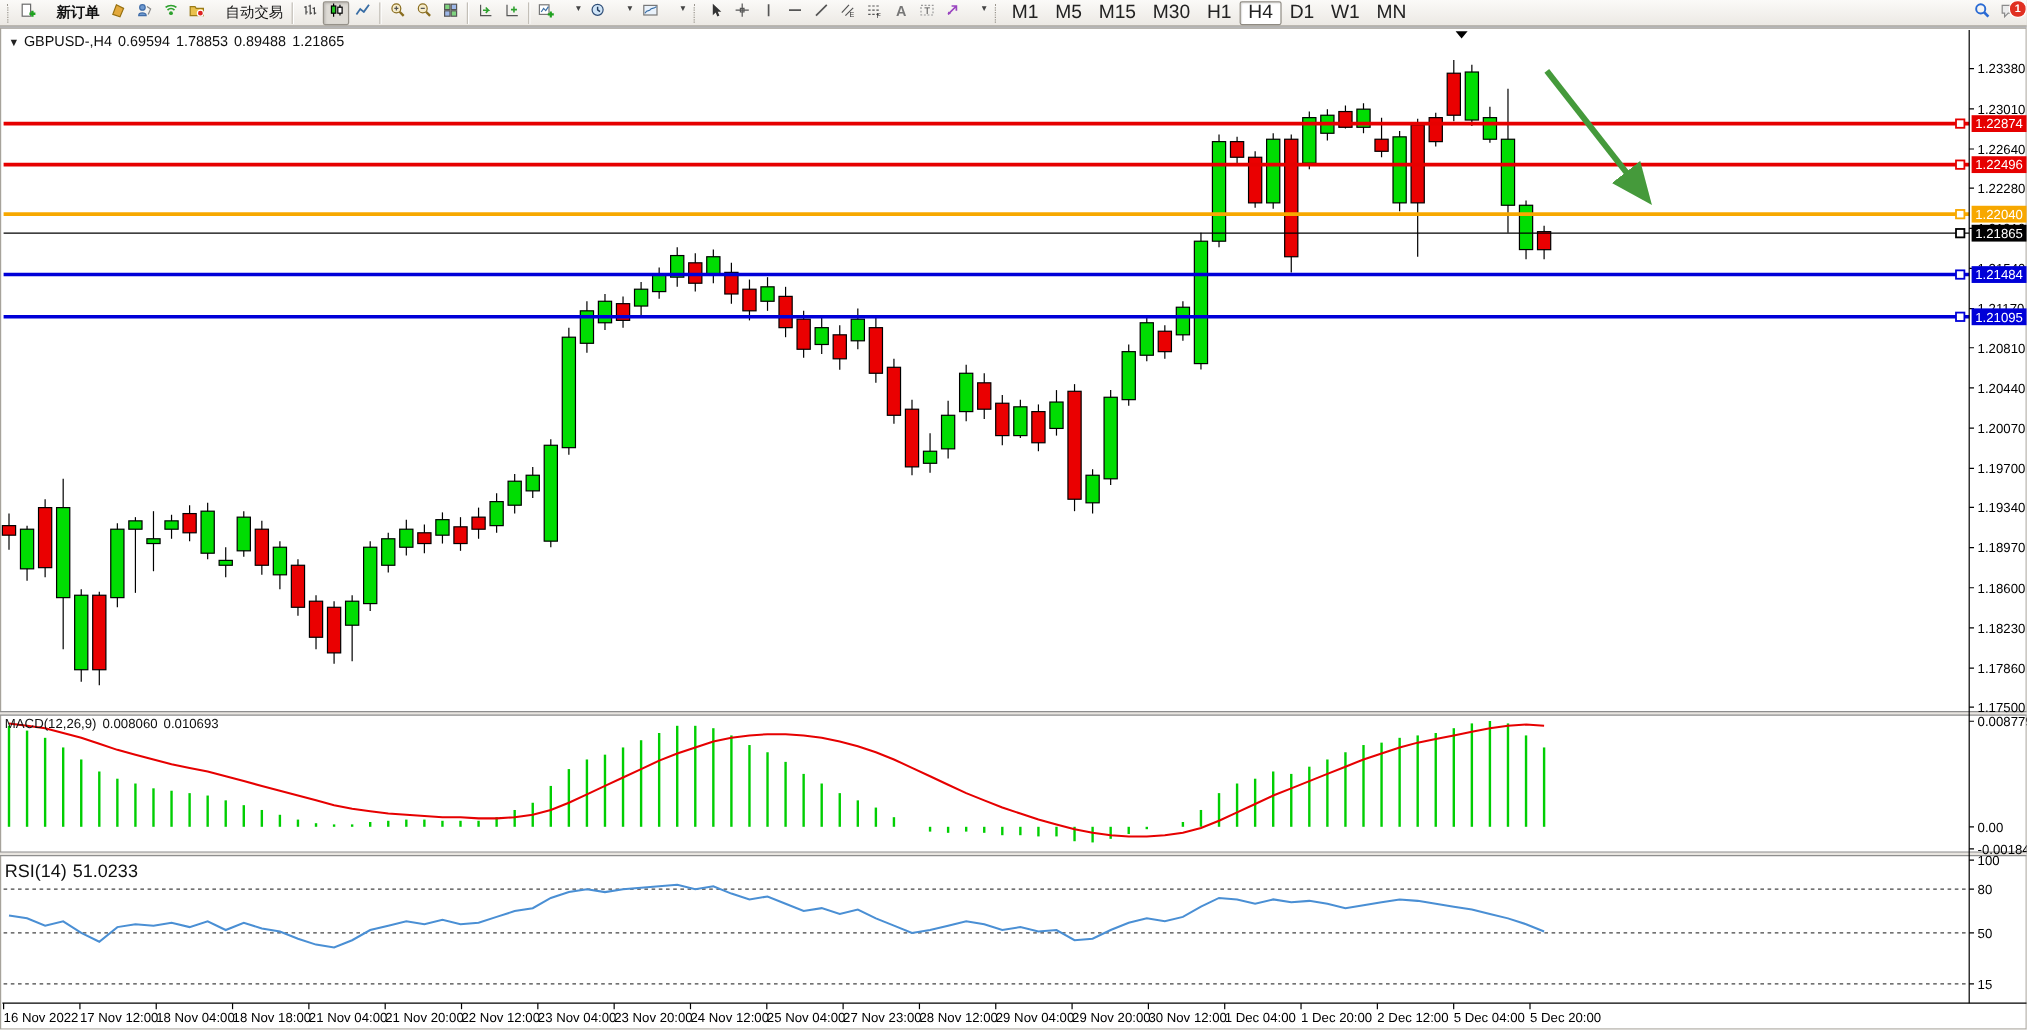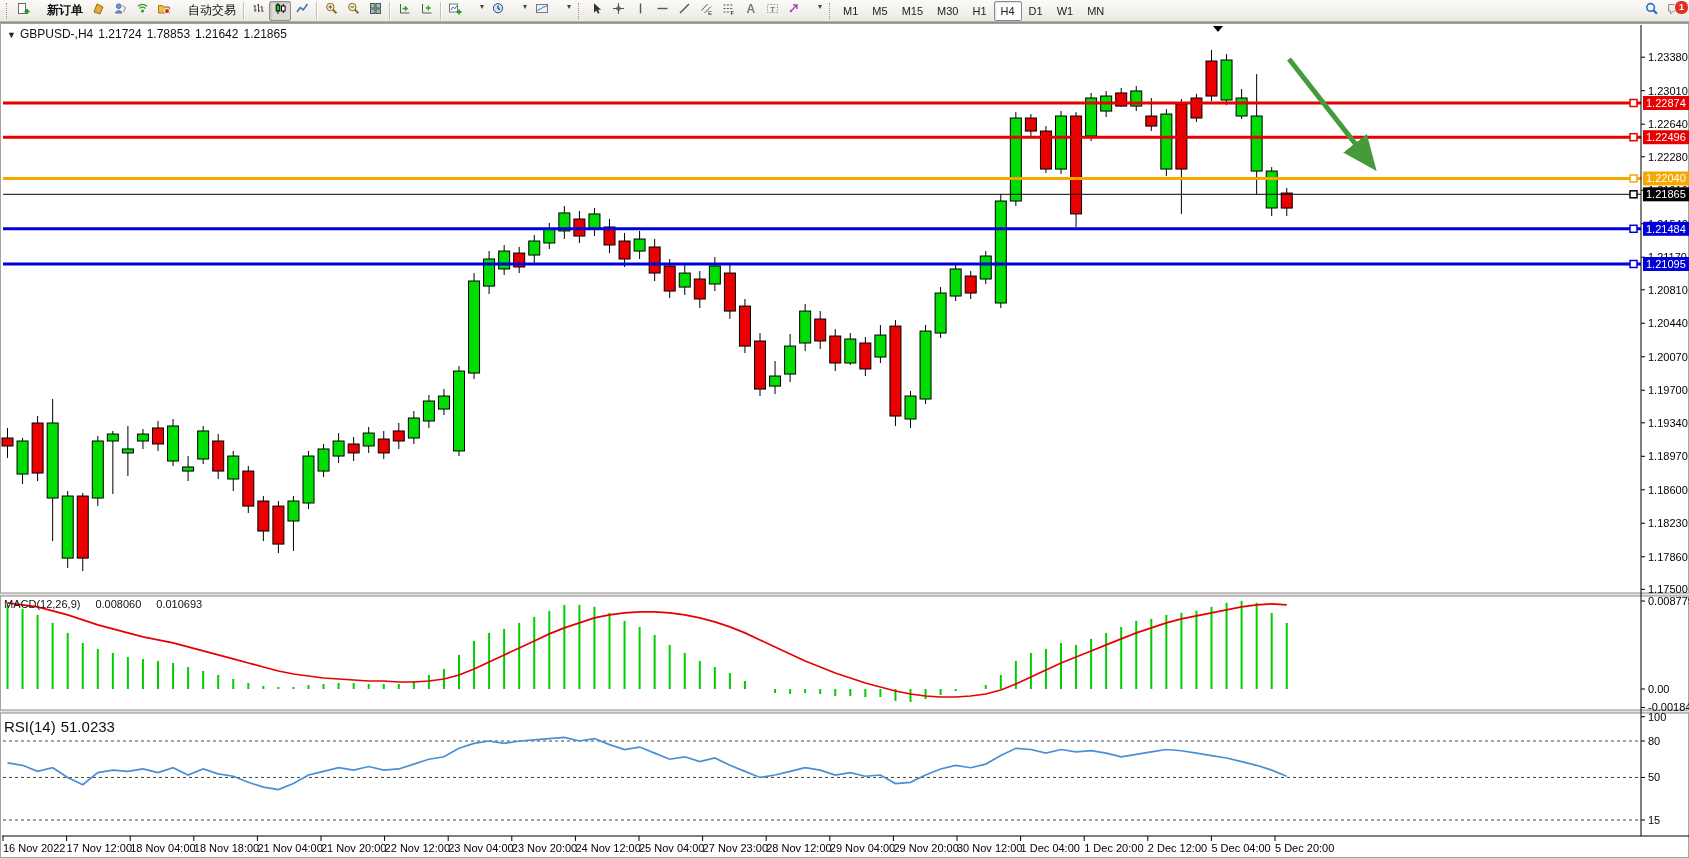--- a/index.html
+++ b/index.html
@@ -6,34 +6,34 @@
   body{width:1689px;height:858px;background:#d4d0c8;font-family:"Liberation Sans",sans-serif;overflow:hidden;position:relative}
   
   #toolbar{position:absolute;top:0;left:0;width:1689px;height:22px;background:linear-gradient(#fbfaf8,#ecE9e4);border-bottom:1px solid #b4b0a8;display:flex;align-items:center;padding:0 3px;box-sizing:border-box;z-index:5}
   .tbtn{height:20px;min-width:22px;display:flex;align-items:flex-start;justify-content:center;gap:17px;padding:0 3px;border:1px solid transparent;border-radius:2px;font-size:12px;color:#111;cursor:default;box-sizing:border-box}
   .tbtn.active{background:#dedbd5;border:1px solid #96928a;box-shadow:inset 1px 1px 2px rgba(0,0,0,.18)}
   .tbtn .lbl{font-weight:bold;white-space:nowrap}
   .tbtn .lbl2{white-space:nowrap}
   .caret{font-size:8px;color:#444;margin-left:1px}
   .sep{width:1px;height:18px;background:#c3bfb7;margin:0 3px;box-shadow:1px 0 0 #fff}
   .handle{width:3px;height:16px;border-left:1px dotted #9a968e;margin:0 3px}
-  .tf{font-size:11px;color:#222;padding:0 6px;height:18px;display:flex;align-items:center;border:1px solid transparent;border-radius:2px}
+  .tf{font-size:16px;color:#222;padding:0 6px;height:18px;display:flex;align-items:center;border:1px solid transparent;border-radius:2px}
   .tf.active{background:#fff;border:1px solid #8f8b83;box-shadow:inset 1px 1px 1px rgba(0,0,0,.12)}
   .spacer{flex:1}
   .chatwrap{position:relative}
   .badge{position:absolute;top:-2px;right:-4px;background:#e03022;color:#fff;font-size:9px;font-weight:bold;border-radius:7px;min-width:13px;height:13px;display:flex;align-items:center;justify-content:center;border:1px solid #fff}
   
   #chartwin{position:absolute;top:22px;left:0;width:1689px;height:836px;background:#fff;border-top:1px solid #8e9094;box-sizing:border-box}
   #cv{position:absolute;top:0;left:0;z-index:1}
   .ovl{position:absolute;z-index:3;font-size:12px;color:#111;white-space:nowrap;pointer-events:none}
   #chart-title{top:4px;left:7px}
   #chart-title .tri{font-size:9px;color:#222;margin-right:4px}
   #chart-title span{margin-right:5px}
   #macd-label{top:575px;left:4px;font-size:11px}
-  #macd-label span{margin-right:15px}
+  #macd-label span{margin-right:5px}
   #rsi-label{top:695px;left:4px;font-size:15px}
   #rsi-label span{margin-right:5px}
 </style>
 </head>
 <body>
 
 <div id="toolbar">
   <div class="handle"></div>
   <div class="tbtn">
     <span><svg width="13" height="13">
@@ -618,21 +618,21 @@
       <line x1="1147.8" y1="813" x2="1147.8" y2="818" stroke="#000"></line>
       <text x="1147.8" y="829" font-size="11" fill="#000" font-family="Liberation Sans, sans-serif">2 Dec 12:00</text>
       <line x1="1211.4" y1="813" x2="1211.4" y2="818" stroke="#000"></line>
       <text x="1211.4" y="829" font-size="11" fill="#000" font-family="Liberation Sans, sans-serif">5 Dec 04:00</text>
       <line x1="1275" y1="813" x2="1275" y2="818" stroke="#000"></line>
       <text x="1275" y="829" font-size="11" fill="#000" font-family="Liberation Sans, sans-serif">5 Dec 20:00</text>
       <line x1="1289" y1="36" x2="1372" y2="142" stroke="#459a3b" stroke-width="5" marker-end="url(#ah)"></line>
       <path d="M1213 3 h10 l-5 6 z" fill="#000"></path>
     </svg>
   <div class="ovl" id="chart-title">
-    <span class="tri">▼</span><span>GBPUSD-,H4</span><span>1.21724</span><span>1.78853</span><span>1.21642</span><span>1.21865</span>
+    <span class="tri">▼</span><span>GBPUSD-,H4</span><span>0.69594</span><span>1.78853</span><span>0.89488</span><span>1.21865</span>
   </div>
   <div class="ovl" id="macd-label">
     <span>MACD(12,26,9)</span><span>0.008060</span><span>0.010693</span>
   </div>
   <div class="ovl" id="rsi-label">
     <span>RSI(14)</span><span>51.0233</span>
   </div>
 </div>
 
 </body></html>

